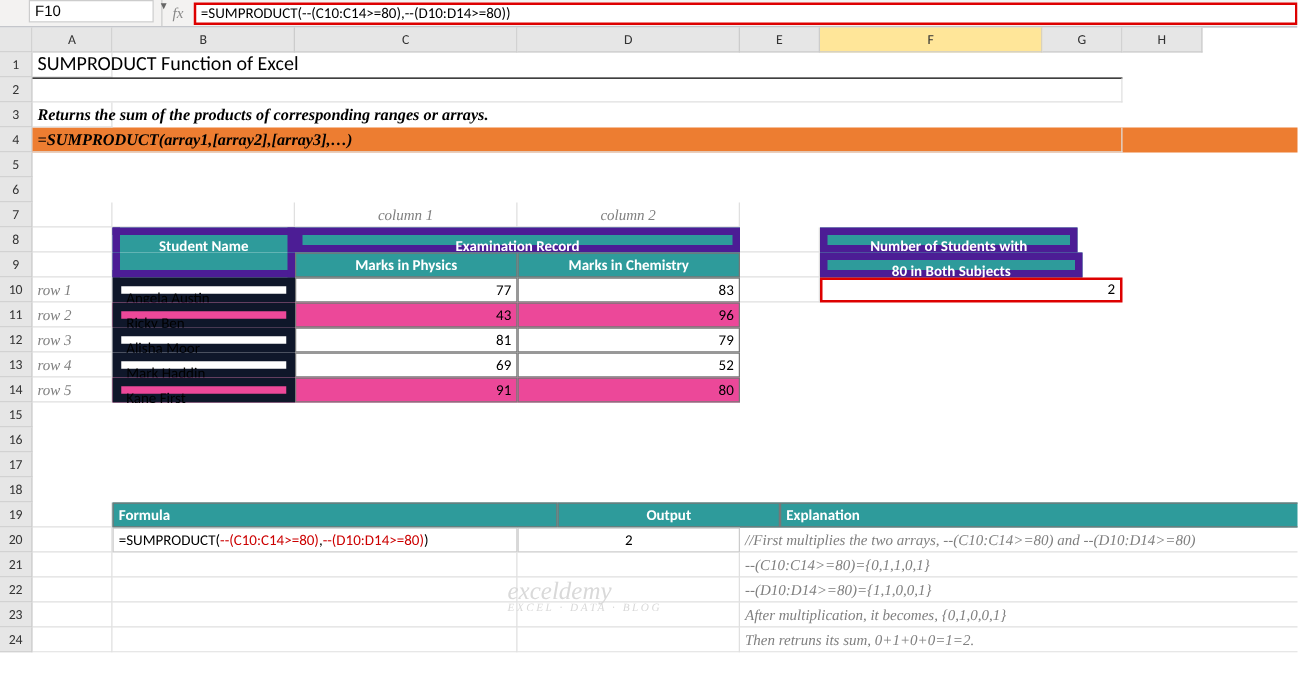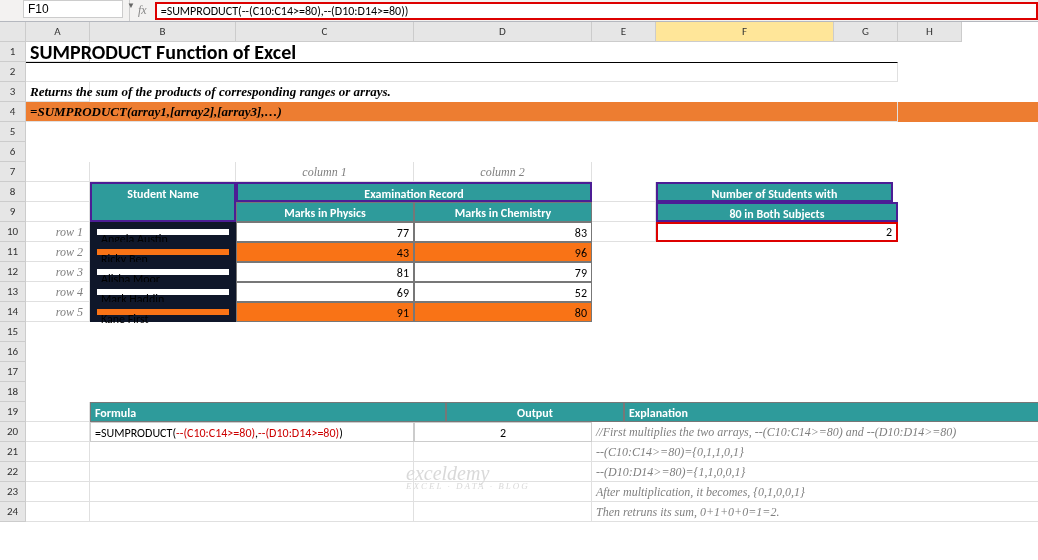--- a/index.html
+++ b/index.html
@@ -26,32 +26,32 @@
 
   .sheet { position: relative; flex: 1; }
   .rows { position: absolute; left: 0; top: 20px; }
   .row { display: flex; height: 20px; }
   .cell { border-right: 1px solid #e0e0e0; border-bottom: 1px solid #e0e0e0; height: 100%; line-height: 20px; padding: 0 4px; overflow: visible; white-space: nowrap; }
 
   
   .cA{width:64px}.cB{width:146px}.cC{width:178px}.cD{width:178px}.cE{width:64px}.cF{width:178px}.cG{width:64px}.cH{width:64px}
 
   
-  .title { font-weight: bold; font-size: 20px; }
+  .title { font-weight: normal; font-size: 16px; }
   .italic { font-style: italic; font-family: 'Times New Roman', serif; font-size: 13px; }
   .desc { font-weight: bold; }
   .syntax-row { background: #ed7d31; }
   .col-label { color: #7f7f7f; font-style: italic; text-align: center; font-family:'Times New Roman',serif; font-size:12px;}
-  .row-label { color: #7f7f7f; font-style: italic; text-align: right; padding-right:6px; font-family:'Times New Roman',serif; font-size:12px;}
-
-  .teal-hdr { background: #2e9b9b; color: #fff; font-weight: bold; text-align: center; border: 2px solid #4c1d95; }
+  .row-label { color: #7f7f7f; font-style: italic; padding-right:6px; font-family:'Times New Roman',serif; font-size:12px;}
+
+  .teal-hdr { background: #2e9b9b; color: #fff; font-weight: bold; text-align: center; border: 6px solid #4c1d95; }
   .teal-hdr2 { background: #2e9b9b; color: #fff; font-weight: bold; text-align: center; border: 1px solid #777; }
   .data-cell { border: 1px solid #777; text-align: right; }
   .name-cell { border: 7px solid #0f172a; text-align: left; }
-  .gold { background: #f97316; }
+  .gold { background: #ec4899; }
   .result-box { border: 2px solid #d00; text-align: right; height:20px; line-height:16px;}
 
   .section-hdr { background: #2e9b9b; color:#fff; font-weight:bold; border:1px solid #777; }
   .sec-left{text-align:left}
   .sec-center{text-align:center}
   .formula-red{color:#c00}
   .expl{color:#7f7f7f; font-style:italic; font-family:'Times New Roman',serif; font-size:12px}
 
   .watermark { position:absolute; left:380px; top:440px; color:#d9d9d9; font-size:20px; font-style:italic; font-family:'Times New Roman',serif; pointer-events:none;}
   .watermark .sub{font-size:9px; letter-spacing:2px; display:block; margin-top:-4px;}
@@ -139,30 +139,30 @@
           <div class="cell cB"></div>
         <div class="cell cC col-label">column 1</div>
         <div class="cell cD col-label">column 2</div>
       </div>
 
       <div class="row">
         <div class="cell cA"></div>
         <div class="cell cB teal-hdr" style="border-bottom:none">Student Name</div>
         <div class="cell teal-hdr" style="width:356px">Examination Record</div>
         <div class="cell cE"></div>
-        <div class="cell cF teal-hdr" style="width:237px">Number of Students with</div>
+        <div class="cell cF teal-hdr" style="width:206px">Number of Students with</div>
       </div>
 
       <div class="row">
         <div class="cell cA"></div>
         <div class="cell cB teal-hdr" style="border-top:none"></div>
         <div class="cell cC teal-hdr2">Marks in Physics</div>
         <div class="cell cD teal-hdr2">Marks in Chemistry</div>
         <div class="cell cE"></div>
-        <div class="cell cF teal-hdr" style="width:242px">80 in Both Subjects</div>
+        <div class="cell cF teal-hdr" style="width:210px">80 in Both Subjects</div>
       </div>
 
       <div class="row">
         <div class="cell cA row-label">row 1</div>
         <div class="cell cB name-cell">Angela Austin</div>
         <div class="cell cC data-cell">77</div>
         <div class="cell cD data-cell">83</div>
         <div class="cell cE"></div>
         <div class="cell cF result-box" style="width:242px">2</div>
       </div>

